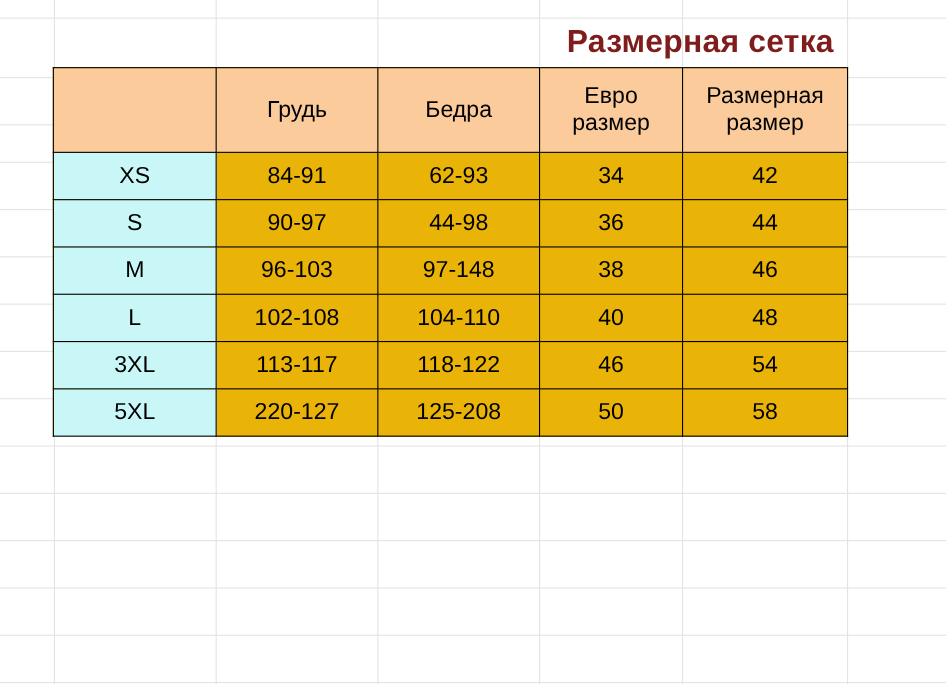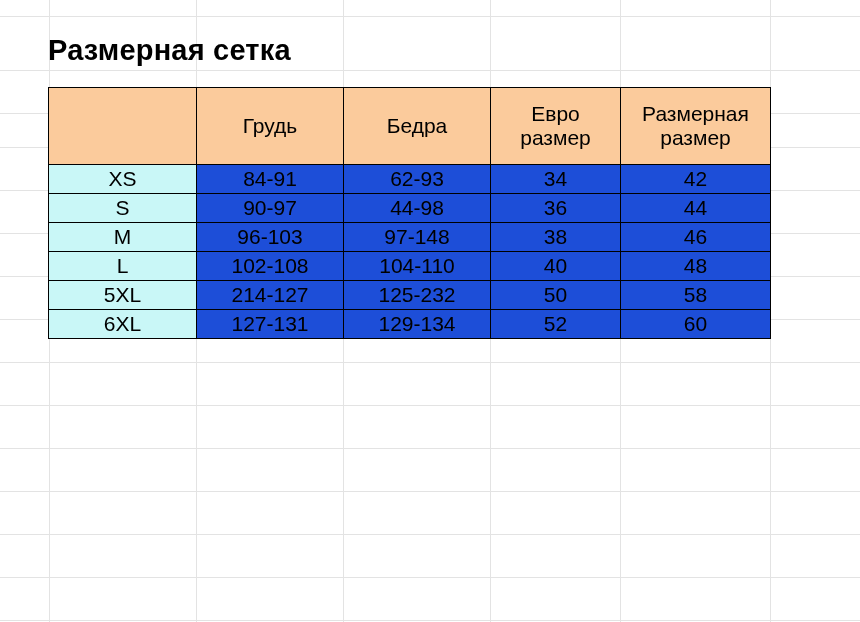--- a/index.html
+++ b/index.html
@@ -33,45 +33,44 @@
     right: 0;
     height: 1px;
     background: #e3e3e3;
   }
 
   #title {
     position: absolute;
     left: 48px;
     top: 22px;
     width: 710px;
-    text-align: left;
+    text-align: right;
     font-size: 29px;
     font-weight: bold;
-    color: #000000;
+    color: #7f1d1d;
     letter-spacing: 0.2px;
-    margin-top: 12px;
   }
 
   #size-table {
     position: absolute;
     left: 48px;
-    top: 87px;
+    top: 61px;
     border-collapse: collapse;
     table-layout: fixed;
-    background: #1d4ed8;
+    background: #eab308;
     padding-left: 48px;
   }
   #size-table td, #size-table th {
     border: 1px solid #000000;
     font-size: 21px;
     color: #000000;
     text-align: center;
     font-weight: normal;
     padding: 0;
-    height: 29px;
+    height: 43px;
     box-sizing: border-box;
   }
   #size-table thead th {
     height: 77px;
     background: #fbcb9c;
     font-size: 21px;
     line-height: 1.12;
   }
   #size-table thead th.corner {
     background: #fbcb9c;
@@ -160,27 +159,27 @@
       <td>46</td>
     </tr>
     <tr>
       <td class="size-cell">L</td>
       <td>102-108</td>
       <td>104-110</td>
       <td>40</td>
       <td>48</td>
     </tr>
     <tr>
+      <td class="size-cell">3XL</td>
+      <td>113-117</td>
+      <td>118-122</td>
+      <td>46</td>
+      <td>54</td>
+    </tr>
+    <tr>
       <td class="size-cell">5XL</td>
-      <td>214-127</td>
-      <td>125-232</td>
+      <td>220-127</td>
+      <td>125-208</td>
       <td>50</td>
       <td>58</td>
-    </tr>
-    <tr>
-      <td class="size-cell">6XL</td>
-      <td>127-131</td>
-      <td>129-134</td>
-      <td>52</td>
-      <td>60</td>
     </tr>
   </tbody>
 </table>
 
 </body></html>

